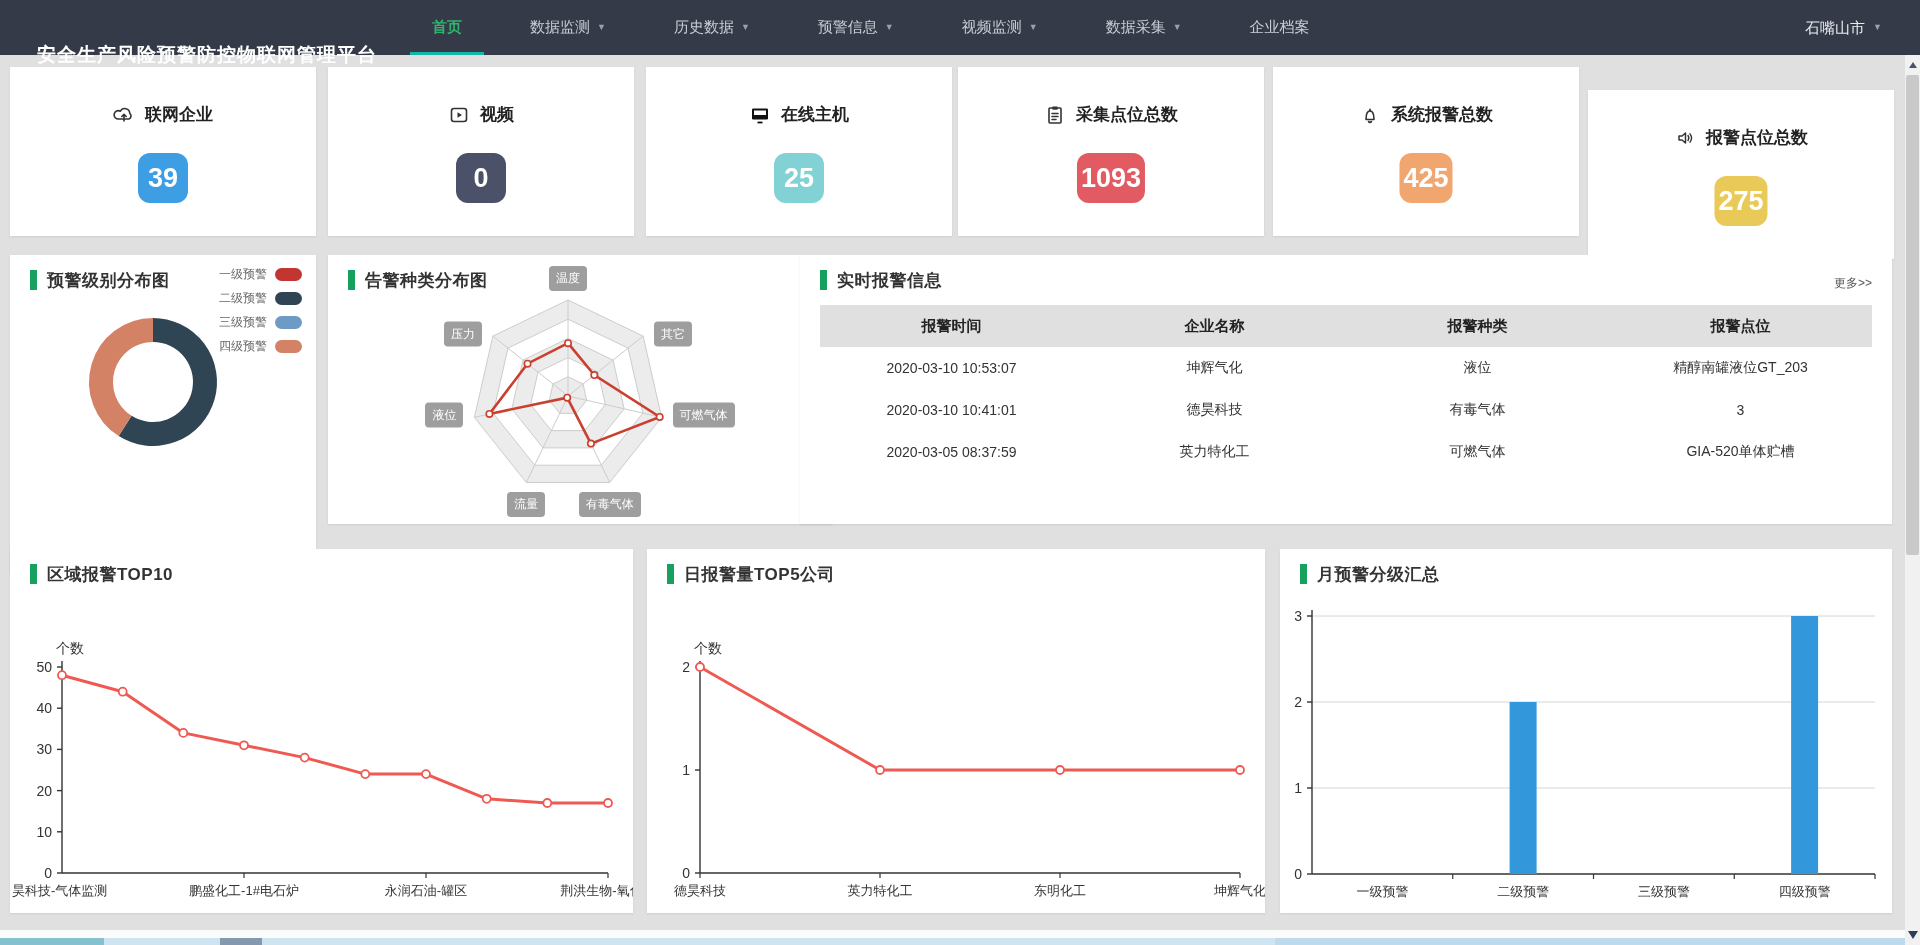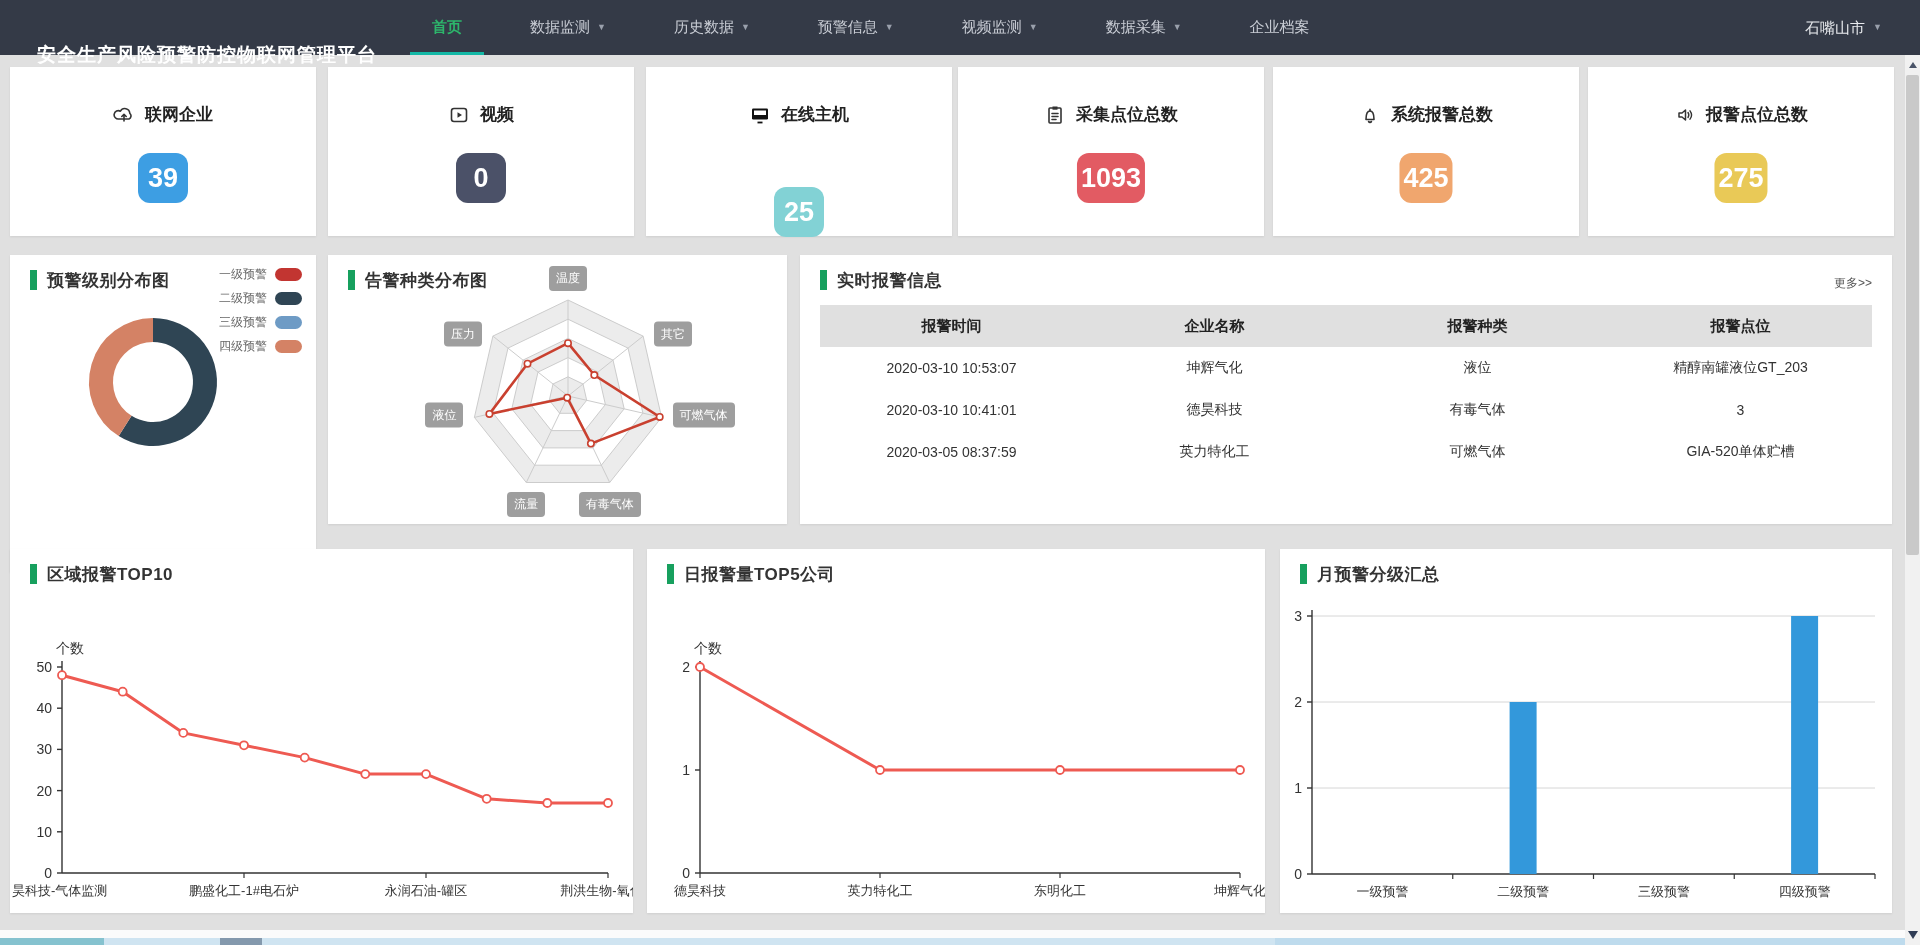--- a/index.html
+++ b/index.html
@@ -124,21 +124,21 @@
       <div class="stat-head">
         <span class="stat-icon">
           <svg width="22" height="22" viewBox="0 0 22 22">
             <rect x="3" y="4.5" width="16" height="11" rx="1.2" fill="#111" stroke="none"></rect>
             <rect x="5" y="6.5" width="12" height="4.5" fill="#fff" stroke="none"></rect>
             <path d="M8.5 18.5 L13.5 18.5" stroke="#111" stroke-width="1.8"></path>
           </svg>
         </span>
         <span class="stat-label">在线主机</span>
       </div>
-      <div class="stat-badge" style="background: rgb(130, 210, 213); margin-top: 34px;">25</div>
+      <div class="stat-badge" style="background: rgb(130, 210, 213);">25</div>
     </div>
     <div class="card stat-card" style="left: 958px;">
       <div class="stat-head">
         <span class="stat-icon">
           <svg width="22" height="22" viewBox="0 0 22 22">
             <rect x="5" y="4" width="12" height="15" rx="1" stroke="#333" fill="none" stroke-width="1.6"></rect>
             <rect x="8.5" y="2.5" width="5" height="3.2" fill="#333" stroke="none"></rect>
             <path stroke="#333" fill="none" stroke-width="1.6" stroke-linecap="round" stroke-linejoin="round" d="M8 9.5 L14 9.5 M8 12.5 L14 12.5 M8 15.5 L12 15.5"></path>
           </svg>
         </span>
@@ -152,21 +152,21 @@
           <svg width="22" height="22" viewBox="0 0 22 22">
             <path stroke="#333" fill="none" stroke-width="1.6" stroke-linecap="round" stroke-linejoin="round" d="M7 15.5 C7 11 7.5 7 11 7 C14.5 7 15 11 15 15.5 Z"></path>
             <path stroke="#333" fill="none" stroke-width="1.6" stroke-linecap="round" stroke-linejoin="round" d="M11 7 L11 5.2"></path>
             <path stroke="#333" fill="none" stroke-width="1.6" stroke-linecap="round" stroke-linejoin="round" d="M9.6 17.5 A1.6 1.6 0 0 0 12.4 17.5"></path>
           </svg>
         </span>
         <span class="stat-label">系统报警总数</span>
       </div>
       <div class="stat-badge" style="background: rgb(240, 166, 110);">425</div>
     </div>
-    <div class="card stat-card" style="left: 1588px;">
+    <div class="card stat-card" style="left: 1588px; margin-top: 23px;">
       <div class="stat-head">
         <span class="stat-icon">
           <svg width="22" height="22" viewBox="0 0 22 22">
             <path d="M5 9 L8 9 L11.5 6 L11.5 16 L8 13 L5 13 Z" fill="none" stroke="#333" stroke-width="1.5" stroke-linejoin="round"></path>
             <path stroke="#333" fill="none" stroke-width="1.4" stroke-linecap="round" stroke-linejoin="round" d="M14 8.5 A4.5 4.5 0 0 1 14 13.5"></path>
             <path stroke="#333" fill="none" stroke-width="1.4" stroke-linecap="round" stroke-linejoin="round" d="M16 6.8 A7 7 0 0 1 16 15.2"></path>
           </svg>
         </span>
         <span class="stat-label">报警点位总数</span>
       </div>
@@ -196,21 +196,21 @@
         <span class="legend-label">四级预警</span>
         <span class="legend-pill" style="background: rgb(212, 130, 101);"></span>
       </div>
     </div>
   <svg id="donut-svg" width="306" height="269" style="position:absolute;left:0;top:0;">
       <path d="M 143.00 75.00 A 52 52 0 1 1 115.14 170.91" fill="none" stroke="#2f4554" stroke-width="24"></path>
       <path d="M 115.14 170.91 A 52 52 0 0 1 143.00 75.00" fill="none" stroke="#d48265" stroke-width="24"></path>
     </svg>
 </div>
 
-<div class="card" style="left:328px;top:255px;width:459px;height:269px;">
+<div class="card" style="left:328px;top:255px;width:459px;height:269px;padding-left:46px;">
   <div class="panel-head">
     <div class="green-bar"></div>
     <div class="panel-title">告警种类分布图</div>
   </div>
   <svg id="radar-svg" width="459" height="269" style="position:absolute;left:0;top:0;">
       <polygon points="240.0,45.0 315.1,81.1 333.6,162.4 281.7,227.5 198.3,227.5 146.4,162.4 164.9,81.1" fill="#ececec" stroke="#cccccc" stroke-width="1"></polygon>
       <polygon points="240.0,64.2 300.0,93.1 314.9,158.1 273.3,210.2 206.7,210.2 165.1,158.1 180.0,93.1" fill="#ffffff" stroke="#cccccc" stroke-width="1"></polygon>
       <polygon points="240.0,83.4 285.0,105.1 296.2,153.8 265.0,192.9 215.0,192.9 183.8,153.8 195.0,105.1" fill="#ececec" stroke="#cccccc" stroke-width="1"></polygon>
       <polygon points="240.0,102.6 270.0,117.1 277.4,149.5 256.7,175.6 223.3,175.6 202.6,149.5 210.0,117.1" fill="#ffffff" stroke="#cccccc" stroke-width="1"></polygon>
       <polygon points="240.0,121.8 255.0,129.0 258.7,145.3 248.3,158.3 231.7,158.3 221.3,145.3 225.0,129.0" fill="#ececec" stroke="#cccccc" stroke-width="1"></polygon>

